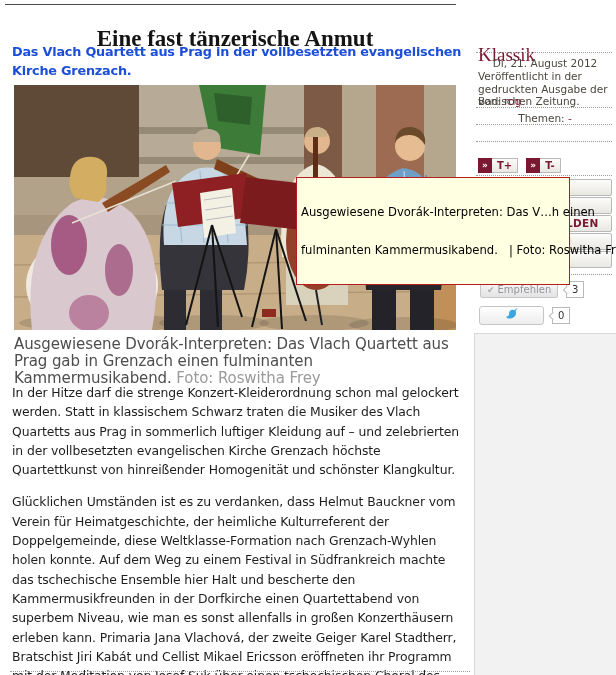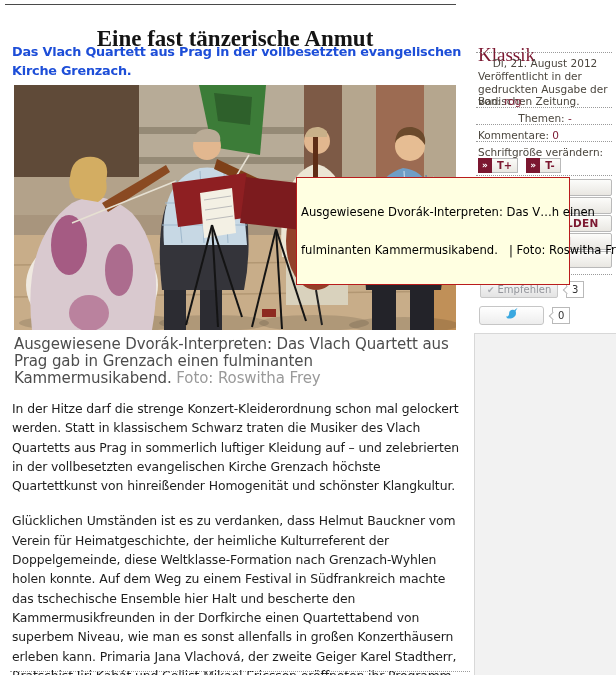--- a/index.html
+++ b/index.html
@@ -12,21 +12,21 @@
          font-family:"Liberation Serif","DejaVu Serif",serif;font-size:23px;color:#141414;text-align:center;}
   #subtitle{position:absolute;left:12px;top:42px;width:450px;
             font-size:12.8px;font-weight:bold;line-height:19px;color:#1d4ed8;letter-spacing:-0.2px;}
   #photo{position:absolute;left:14px;top:85px;width:442px;height:245px;overflow:hidden;}
   #photo svg{display:block;}
   #caption{position:absolute;left:14px;top:336px;width:444px;
            font-size:15px;line-height:17px;color:#4d4d4d;letter-spacing:-0.1px;}
   #caption .credit{color:#9a9a9a;}
   #body-text{position:absolute;left:12px;top:383px;width:452px;
              font-size:12.4px;line-height:19.3px;color:#1e1e1e;letter-spacing:-0.1px;}
-  #body-text p{margin:16px 0 13px 0;}
+  #body-text p{margin:0 0 13px 0;}
   #bottom-rule{position:absolute;left:10px;top:671px;width:460px;border-top:1px dotted #9c9c9c;}
 
   
   #tooltip{position:absolute;left:296px;top:177px;width:264px;z-index:30;
            background:#ffffe1;border:1px solid #b91c1c;padding:2px 4px;
            font-size:11.6px;line-height:12.8px;color:#000;white-space:pre;}
 
   
   #sidebar{position:absolute;left:474px;top:0;width:142px;height:675px;}
   .sep{position:absolute;left:2px;width:136px;border-top:1px dotted #9a9a9a;height:0;}
@@ -197,27 +197,22 @@
       <span class="val">rog</span>
     </div>
     <div class="sep" style="top:107px"></div>
 
     <div class="meta" id="topics-row">
       <span>Themen:</span>
       <span class="val">-</span>
     </div>
     <div class="sep" style="top:124px"></div>
 
-    <div class="meta" id="comments-row">
-      <span>Kommentare:</span>
-      <span class="val">0</span>
-    </div>
     <div class="sep" style="top:141px"></div>
 
-    <div class="meta" id="fontsize-label">Schriftgröße verändern:</div>
     <div id="font-btns">
       <div class="tbtn">
         <span class="sq">»</span>
         <span class="tlbl">T+</span>
       </div>
       <div class="tbtn">
         <span class="sq">»</span>
         <span class="tlbl">T-</span>
       </div>
     </div>

